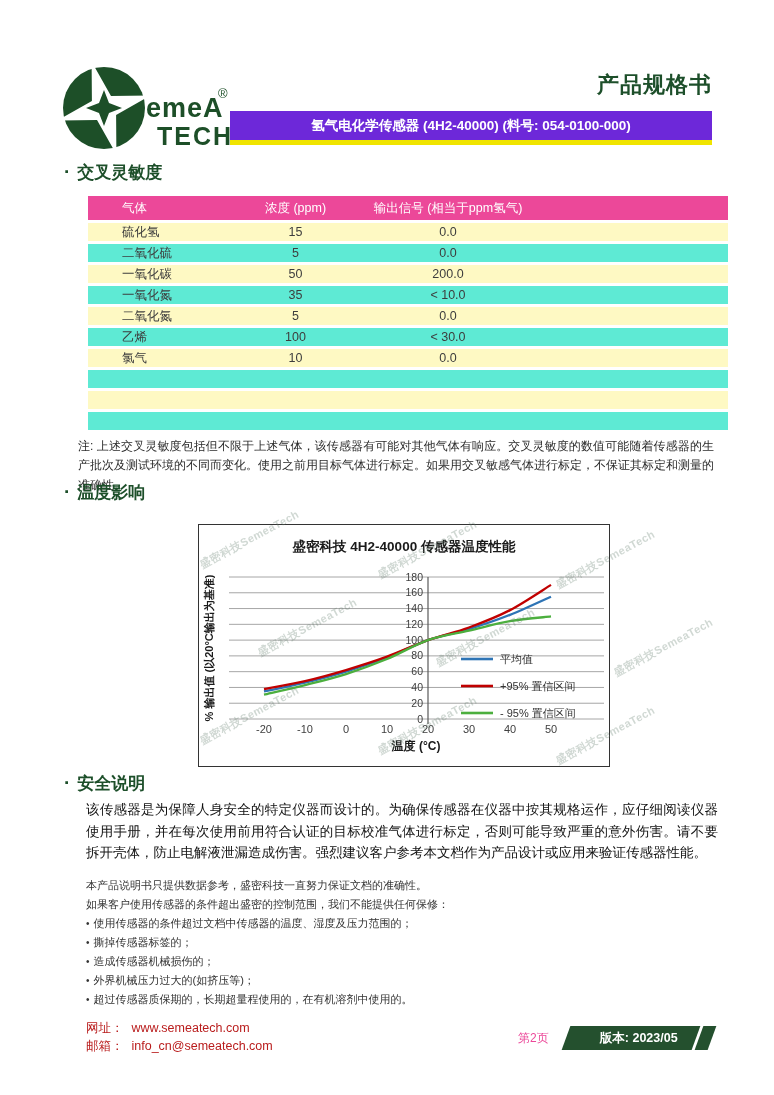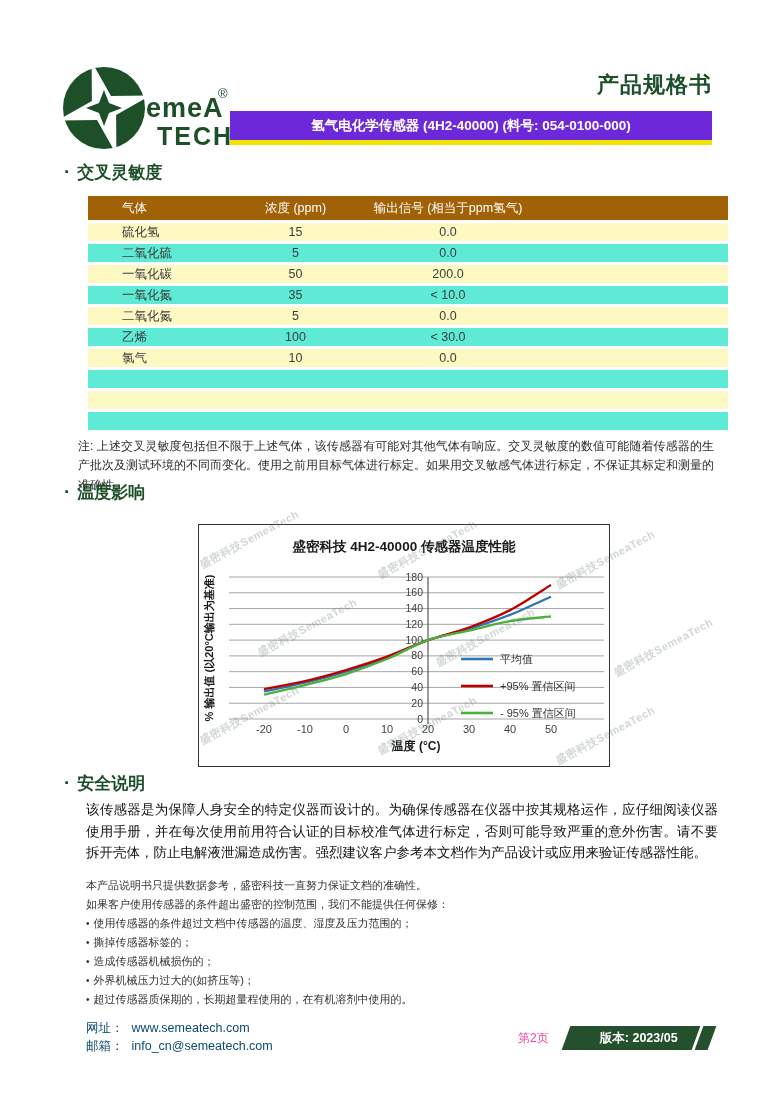--- a/index.html
+++ b/index.html
@@ -20,21 +20,21 @@
   .sec-bullet{font-size:19px;line-height:1;transform:translateY(-1px);}
   #sec1{left:64px;top:161px;}
   #sec2{left:64px;top:481px;}
   #sec3{left:64px;top:772px;}
 
   
   .table-wrap{left:88px;top:193px;width:640px;}
   table{border-collapse:separate;border-spacing:0 3px;table-layout:fixed;width:640px;
         font-size:12.5px;color:#3d3d3d;}
   col.w0{width:150px;} col.w1{width:115px;} col.w2{width:190px;} col.w3{width:185px;}
-  th{background:#a16207;color:#fff;font-weight:normal;height:24px;font-size:12.5px;}
+  th{background:#ec4899;color:#fff;font-weight:normal;height:24px;font-size:12.5px;}
   td{height:18px;}
   tr.rg td{background:#fef9c3;}
   tr.rw td{background:#5eead4;}
   th.c0,td.c0{text-align:left;padding-left:34px;}
   th.c1,td.c1,th.c2,td.c2{text-align:center;}
 
   .note{left:78px;top:437px;width:636px;font-size:12px;line-height:1.62;color:#2b2b2b;text-align:justify;}
 
   
   .chart-box{left:198px;top:524px;width:412px;height:243px;border:1px solid #333;background:#fff;}
@@ -45,21 +45,21 @@
 
   
   .safety-par{left:86px;top:799px;width:632px;font-size:13.5px;line-height:1.6;color:#111;text-align:justify;}
   .disclaimer{left:86px;top:877px;width:640px;font-size:11px;line-height:1.55;color:#333;}
   .disclaimer .dline{margin-bottom:2px;}
   .disclaimer ul{list-style:none;}
   .disclaimer li{margin-bottom:2px;}
   .disclaimer li::before{content:"•";margin-right:4px;font-size:10px;}
 
   
-  .footer-left{left:86px;top:1019px;font-size:12.5px;color:#0c4a6e;line-height:1.45;}
+  .footer-left{left:86px;top:1019px;font-size:12.5px;color:#b91c1c;line-height:1.45;}
   .footer-left .lbl{margin-right:8px;}
   .page-num{left:518px;top:1030px;font-size:12px;color:#ec4899;}
   .badge{left:566px;top:1026px;width:146px;height:24px;background:#24502e;transform:skewX(-20deg);
          display:flex;align-items:center;justify-content:center;}
   .badge .slash{position:absolute;right:13px;top:0;bottom:0;width:3px;background:#fff;}
   .badge-text{color:#fff;font-size:12.5px;font-weight:bold;transform:skewX(20deg);}
 </style>
 </head>
 <body>
 

